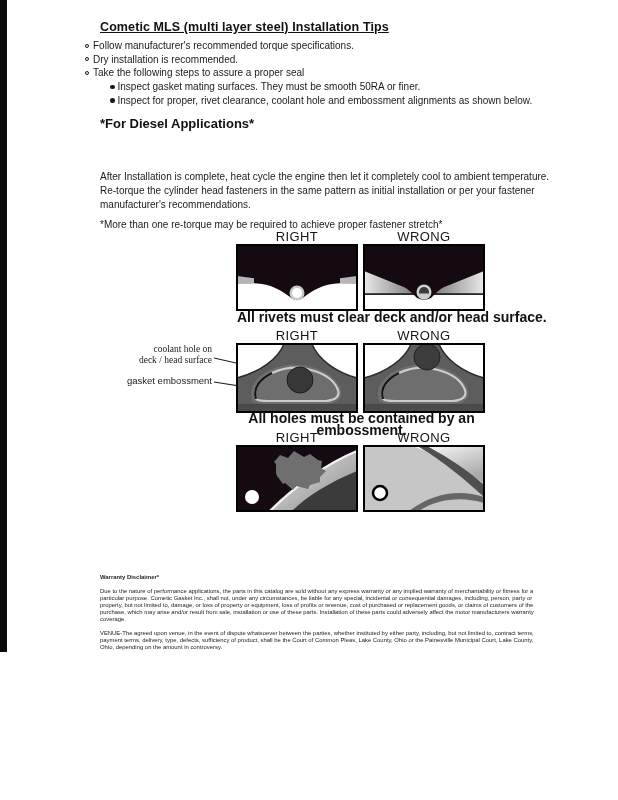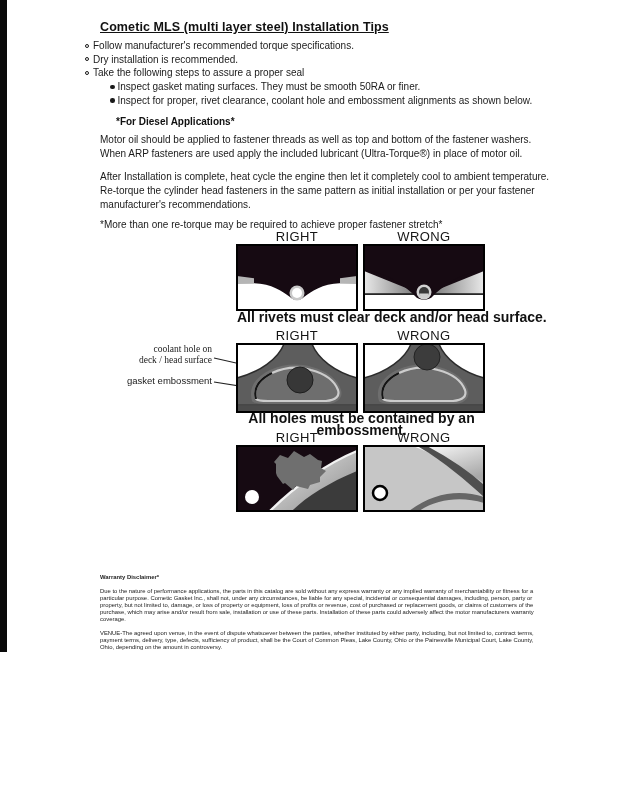--- a/index.html
+++ b/index.html
@@ -15,21 +15,21 @@
     font-size:12.5px; font-weight:bold; text-decoration:underline;
     letter-spacing:.1px; color:#111;
   }
 
   .bullets { position:absolute; left:85px; top:40px; width:470px; font-size:10px; }
   .b-row { display:flex; align-items:flex-start; height:13.7px; }
   .b-row.sub { padding-left:25px; }
   .marker-o { flex:0 0 auto; width:4px; height:4px; border:1px solid #1a1a1a; border-radius:50%; margin:3.5px 4px 0 0; }
   .marker-f { flex:0 0 auto; width:4.5px; height:4.5px; background:#1a1a1a; border-radius:50%; margin:3.5px 3px 0 0; }
 
-  .h2 { position:absolute; left:116px; font-size:10px; font-weight:bold; color:#111; }
+  .h2 { position:absolute; left:100px; font-size:13px; font-weight:bold; color:#111; }
   .para { position:absolute; left:100px; width:452px; font-size:10px; line-height:14px; color:#1a1a1a; }
 
   .dia-label { position:absolute; width:122px; text-align:center; font-size:13px; letter-spacing:.4px; color:#151515; }
   .panel { position:absolute; width:122px; }
   .caption { position:absolute; font-size:14px; font-weight:bold; color:#111; white-space:pre-line; line-height:11.5px; }
 
   .side-label { position:absolute; left:58px; width:154px; text-align:right; font-size:9.5px; line-height:10.5px; color:#1a1a1a; white-space:pre-line; }
   .leader-svg { position:absolute; left:120px; top:350px; }
 
   .legal { position:absolute; left:100px; top:574px; width:434px; font-size:5.9px; line-height:7px; color:#222; }
@@ -63,21 +63,20 @@
       <span class="marker-f"></span>
       <span>Inspect gasket mating surfaces.  They must be smooth 50RA or finer.</span>
     </div>
     <div class="b-row sub">
       <span class="marker-f"></span>
       <span>Inspect for proper, rivet clearance, coolant hole and embossment alignments as shown below.</span>
     </div>
   </div>
 
   <div class="h2" style="top:116px;">*For Diesel Applications*</div>
-  <div class="para" style="top:133px;">Motor oil should be applied to fastener threads as well as top and bottom of the fastener washers. When ARP fasteners are used apply the included lubricant (Ultra-Torque®) in place of motor oil.</div>
   <div class="para" style="top:170px;">After Installation is complete, heat cycle the engine then let it completely cool to ambient temperature. Re-torque the cylinder head fasteners in the same pattern as initial installation or per your fastener manufacturer's recommendations.</div>
   <div class="para" style="top:218px;">*More than one re-torque may be required to achieve proper fastener stretch*</div>
 
   <div class="dia-label" style="left:236px; top:229px;">RIGHT</div>
   <div class="dia-label" style="left:363px; top:229px;">WRONG</div>
 
   <svg class="panel" style="left:236px; top:244px;" width="122" height="67" viewBox="0 0 122 67">
     <rect x="1" y="1" width="120" height="65" fill="#160a12"></rect>
     <rect x="1" y="38" width="120" height="28" fill="#ffffff"></rect>
     <polygon points="1,32 54,39 1,40" fill="#b5b5b5"></polygon>

